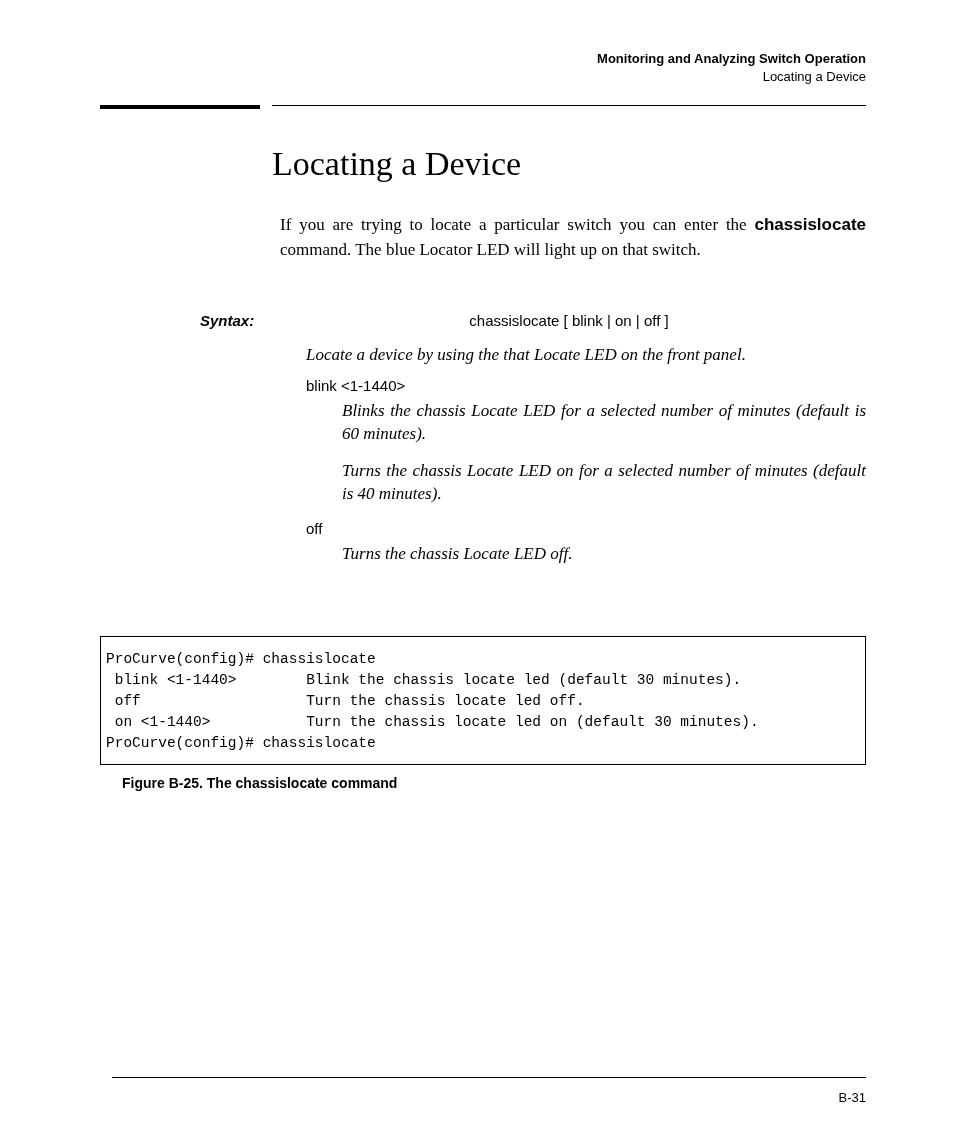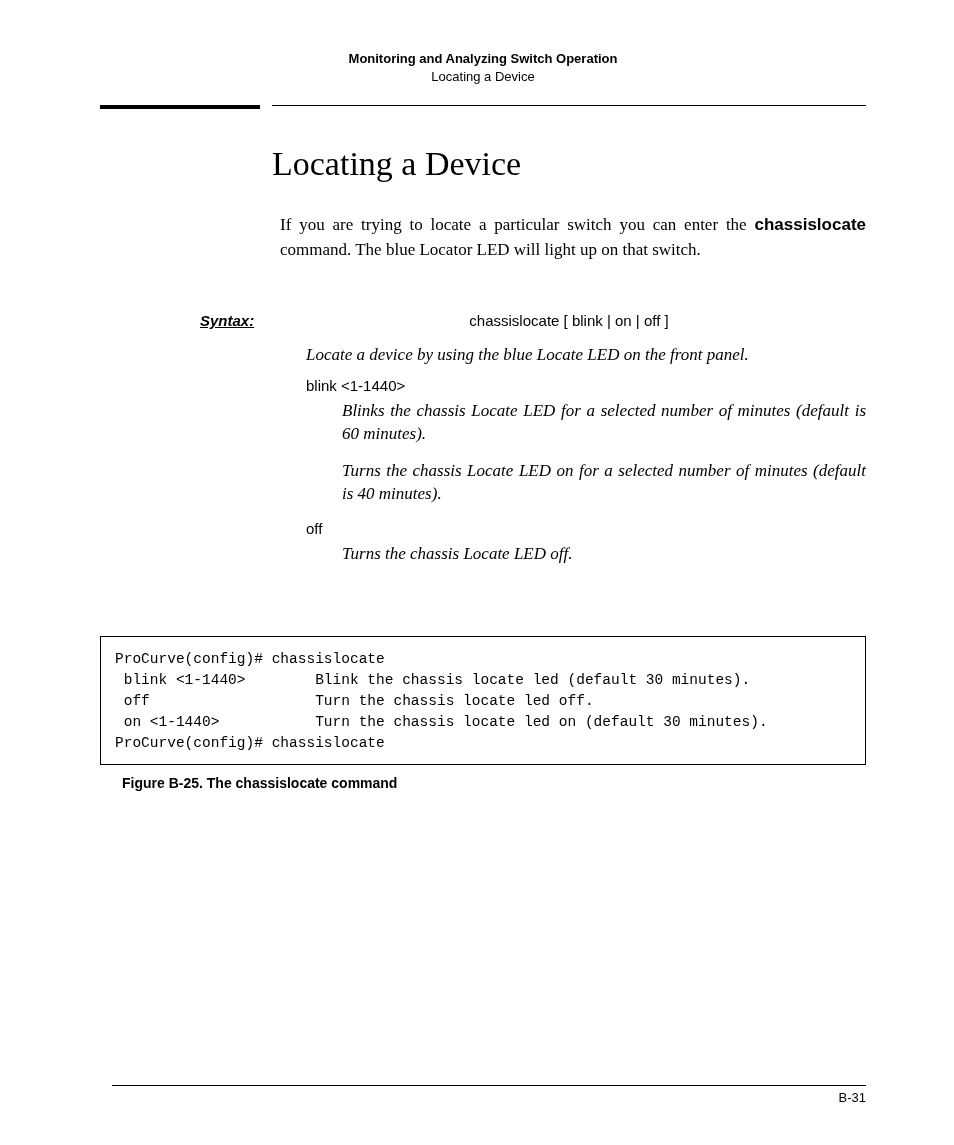--- a/index.html
+++ b/index.html
@@ -11,21 +11,21 @@
     width: 954px;
     height: 1145px;
     position: relative;
     box-sizing: border-box;
   }
   .page {
     padding: 50px 88px 40px 100px;
     box-sizing: border-box;
   }
   .running-head {
-    text-align: center;
+    text-align: right;
     font-family: Arial, Helvetica, sans-serif;
     font-size: 13px;
     line-height: 1.35;
     margin-bottom: 20px;
   }
   .running-head .chapter { font-weight: bold; }
   .rule-row {
     display: flex;
     margin-bottom: 36px;
   }
@@ -61,21 +61,20 @@
     margin-left: 100px;
     margin-bottom: 14px;
   }
   .syntax-label {
     width: 72px;
     flex: none;
     font-family: Arial, Helvetica, sans-serif;
     font-weight: bold;
     font-style: italic;
     font-size: 15px;
-    text-decoration: underline;
   }
   .syntax-body {
     flex: 1;
     font-family: Arial, Helvetica, sans-serif;
     font-size: 15px;
     text-align: center;
   }
   .syntax-cmd { font-family: Arial, Helvetica, sans-serif; font-size: 15px; }
 
   .syn-indent {
@@ -101,40 +100,40 @@
     line-height: 1.35;
     margin-bottom: 14px;
     text-align: justify;
   }
 
   pre.terminal {
     font-family: "Courier New", Courier, monospace;
     font-size: 14.5px;
     line-height: 1.45;
     border: 1px solid #000;
-    padding: 12px 14px 10px 14px;
+    padding: 12px 14px 10px 5px;
     margin: 70px 0 10px 0;
     white-space: pre;
     overflow: hidden;
   }
   .figcaption {
     font-family: Arial, Helvetica, sans-serif;
     font-weight: bold;
     font-size: 14px;
     margin-top: 6px;
     padding-left: 22px;
   }
 
   .footer {
     position: absolute;
     left: 112px;
     right: 88px;
     bottom: 40px;
     border-top: 1px solid #000;
-    padding-top: 4px;
+    padding-top: 12px;
     text-decoration: underline;
   }
   .page-number {
     font-family: Arial, Helvetica, sans-serif;
     font-size: 13px;
     float: right;
   }
 </style>
 </head>
 <body>
@@ -158,21 +157,21 @@
     <p class="intro">
       <span>If you are trying to locate a particular switch you can enter the </span><span class="bold-sans">chassislocate</span><span> command. The blue Locator LED will light up on that switch.</span>
     </p>
   </div>
 
   <div class="syntax-row">
     <div class="syntax-label">Syntax:</div>
     <div class="syntax-body"><span class="syntax-cmd">chassislocate [ blink | on | off ]</span></div>
   </div>
 
-  <div class="syn-indent">Locate a device by using the blue Locate LED on the front panel.</div>
+  <div class="syn-indent">Locate a device by using the that Locate LED on the front panel.</div>
 
   <div class="syn-sub">blink &lt;1-1440&gt;</div>
   <div class="syn-sub-desc">Blinks the chassis Locate LED for a selected number of minutes (default is 60 minutes).</div>
 
   <div class="syn-sub-desc">Turns the chassis Locate LED on for a selected number of minutes (default is 40 minutes).</div>
 
   <div class="syn-sub">off</div>
   <div class="syn-sub-desc">Turns the chassis Locate LED off.</div>
 
   <pre class="terminal">ProCurve(config)# chassislocate

